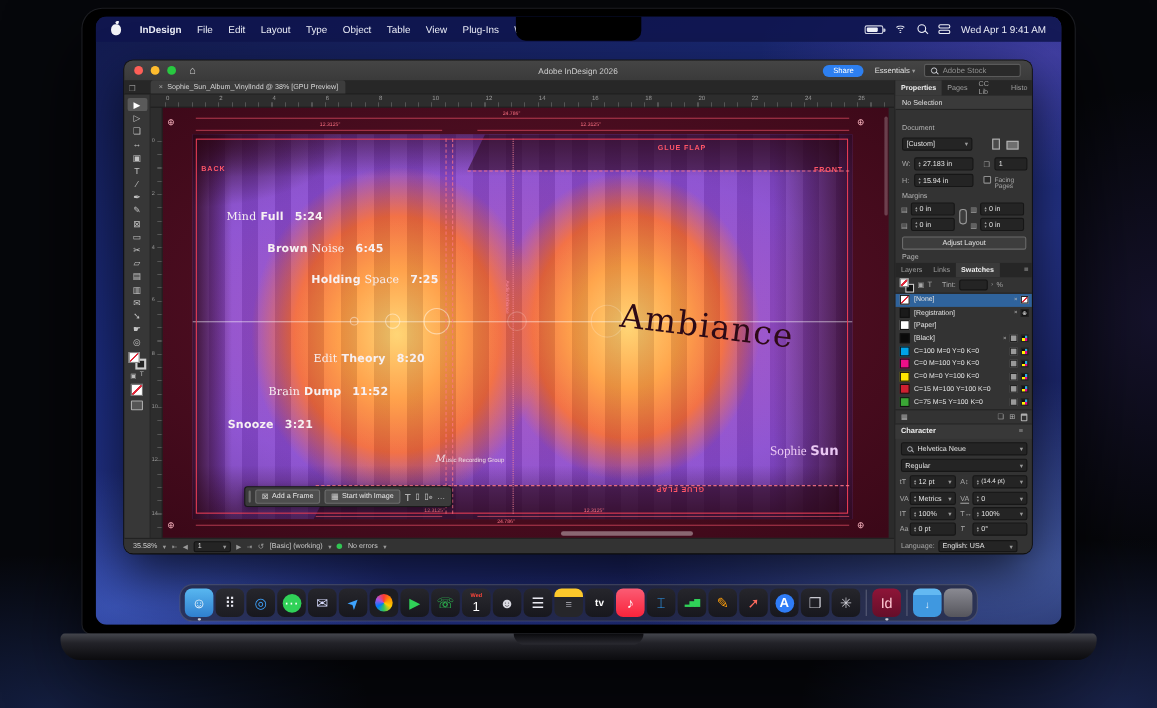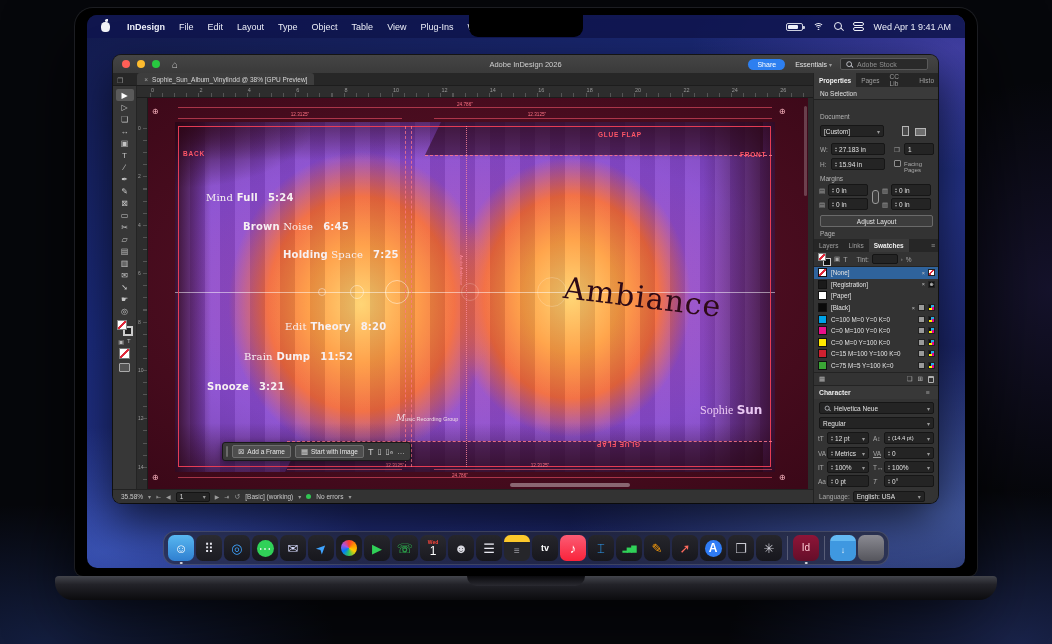--- a/index.html
+++ b/index.html
@@ -790,21 +790,21 @@
           </div>
         </div>
         <div class="dwrap">
           <div class="dicon" style="background: linear-gradient(rgb(38, 38, 44), rgb(23, 23, 29));">
             <span class="g" style="color:#c8c8d0;position:relative;">✳</span>
           </div>
         </div>
         <div class="ddiv"></div>
         <div class="dwrap">
           <div class="dicon" style="background: linear-gradient(rgb(142, 21, 56), rgb(101, 14, 41));">
-            <span class="g" style="color:#ffc9d4;position:relative;font-weight:normal;font-size:10px;">Id</span>
+            <span class="g" style="color:#ffc9d4;position:relative;font-weight:normal;font-size:13px;">Id</span>
           </div>
           <div class="rundot"></div>
         </div>
         <div class="ddiv"></div>
         <div class="dwrap">
           <div class="dicon" style="background: linear-gradient(rgb(99, 185, 242) 0px, rgb(99, 185, 242) 22%, rgb(63, 152, 224) 22%);">
             <span style="color:rgba(255,255,255,.85);font-size:9px;margin-top:3px;">↓</span>
           </div>
         </div>
         <div class="dwrap">

